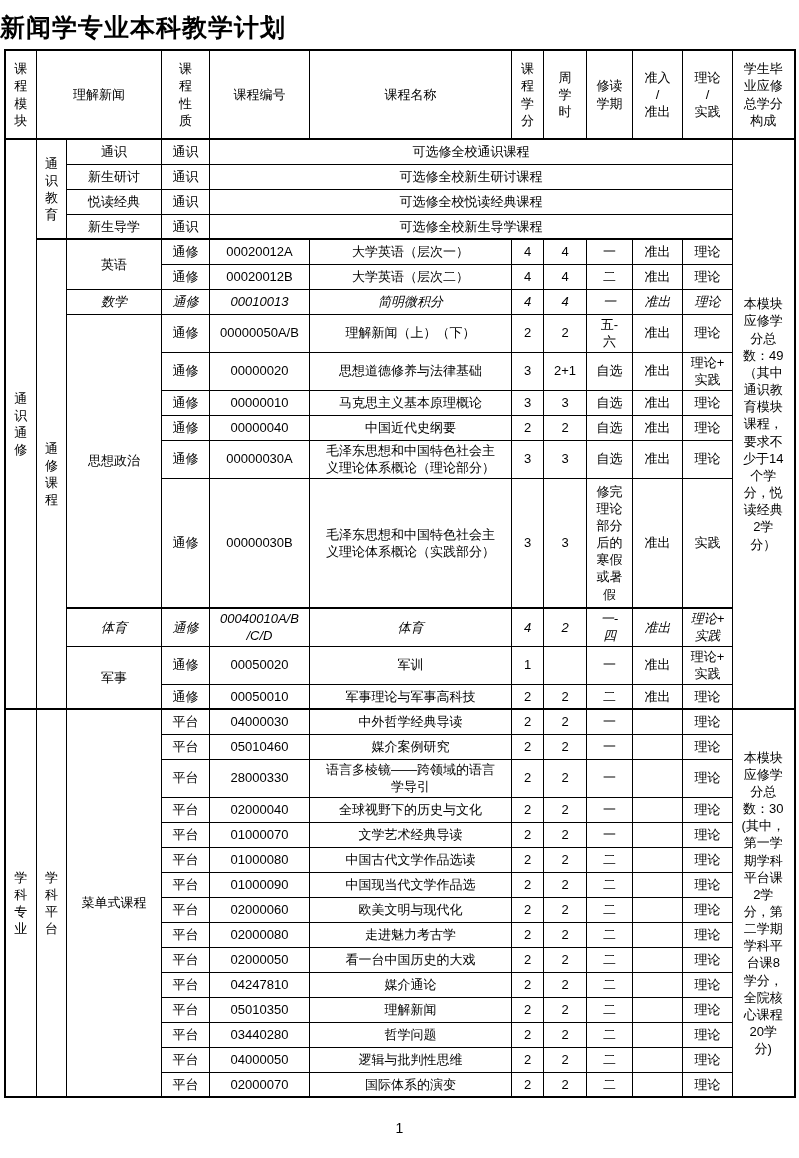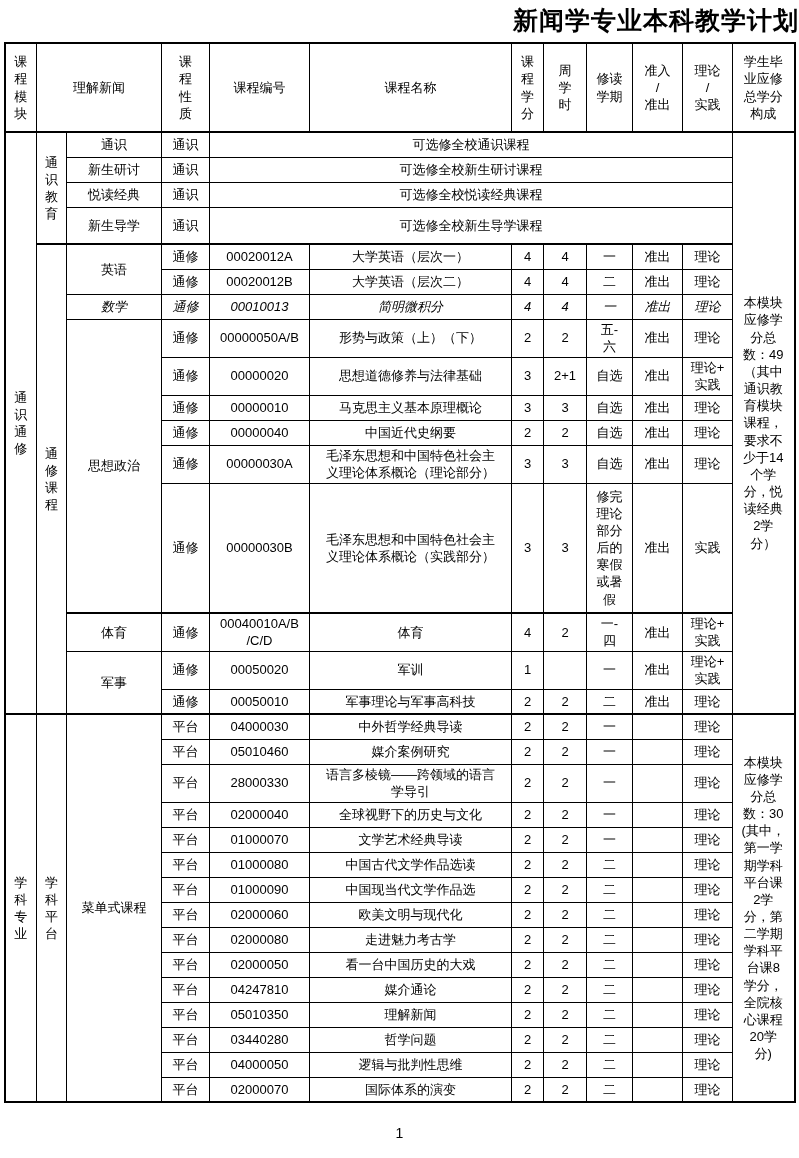--- a/index.html
+++ b/index.html
@@ -2,22 +2,22 @@
 <html><head>
 <meta charset="utf-8">
 <style>
   html,body { margin:0; padding:0; background:#e8e8e8; }
   .page {
     width:799px; height:1158px; margin:0 auto; background:#ffffff;
     font-family:"Liberation Sans","DejaVu Sans",sans-serif; color:#000;
     position:relative; overflow:hidden; box-sizing:border-box;
   }
   .doc-title {
-    text-align:right; font-size:25px; font-weight:bold;
-    padding-top:4px; height:38px; letter-spacing:1px;
+    text-align:left; font-size:25px; font-weight:bold;
+    padding-top:11px; height:38px; letter-spacing:1px;
   }
   table.plan {
     border-collapse:collapse; table-layout:fixed;
     width:790px; margin:0 auto; border:2px solid #000;
   }
   .plan th, .plan td {
     border:1px solid #000; text-align:center; vertical-align:middle;
     font-size:13px; font-weight:normal; line-height:1.32;
     white-space:pre-line; padding:1px 1px; overflow:hidden;
     word-break:break-all;
@@ -116,21 +116,21 @@
         <tr style="height: 25px;">
           <td>新生研讨</td>
           <td>通识</td>
           <td colspan="7">可选修全校新生研讨课程</td>
         </tr>
         <tr style="height: 25px;">
           <td>悦读经典</td>
           <td>通识</td>
           <td colspan="7">可选修全校悦读经典课程</td>
         </tr>
-        <tr style="height: 37px;">
+        <tr style="height: 25px;">
           <td>新生导学</td>
           <td>通识</td>
           <td colspan="7">可选修全校新生导学课程</td>
         </tr>
         <tr style="height: 25px;">
           <td rowspan="12" class="bt">通
 修
 课
 程</td>
           <td rowspan="2" class="bt">英语</td>
@@ -161,21 +161,21 @@
           <td>4</td>
           <td>4</td>
           <td>一</td>
           <td>准出</td>
           <td>理论</td>
         </tr>
         <tr style="height: 38px;">
           <td rowspan="6">思想政治</td>
           <td>通修</td>
           <td>00000050A/B</td>
-          <td>形势与政策（上）（下）</td>
+          <td>理解新闻（上）（下）</td>
           <td>2</td>
           <td>2</td>
           <td>五-
 六</td>
           <td>准出</td>
           <td>理论</td>
         </tr>
         <tr style="height: 38px;">
           <td>通修</td>
           <td>00000020</td>
@@ -228,21 +228,21 @@
           <td>修完
 理论
 部分
 后的
 寒假
 或暑
 假</td>
           <td>准出</td>
           <td>实践</td>
         </tr>
-        <tr style="height: 38px;">
+        <tr style="height: 38px; font-style: italic;">
           <td class="bt">体育</td>
           <td class="bt">通修</td>
           <td class="bt">00040010A/B
 /C/D</td>
           <td class="bt">体育</td>
           <td class="bt">4</td>
           <td class="bt">2</td>
           <td class="bt">一-
 四</td>
           <td class="bt">准出</td>

